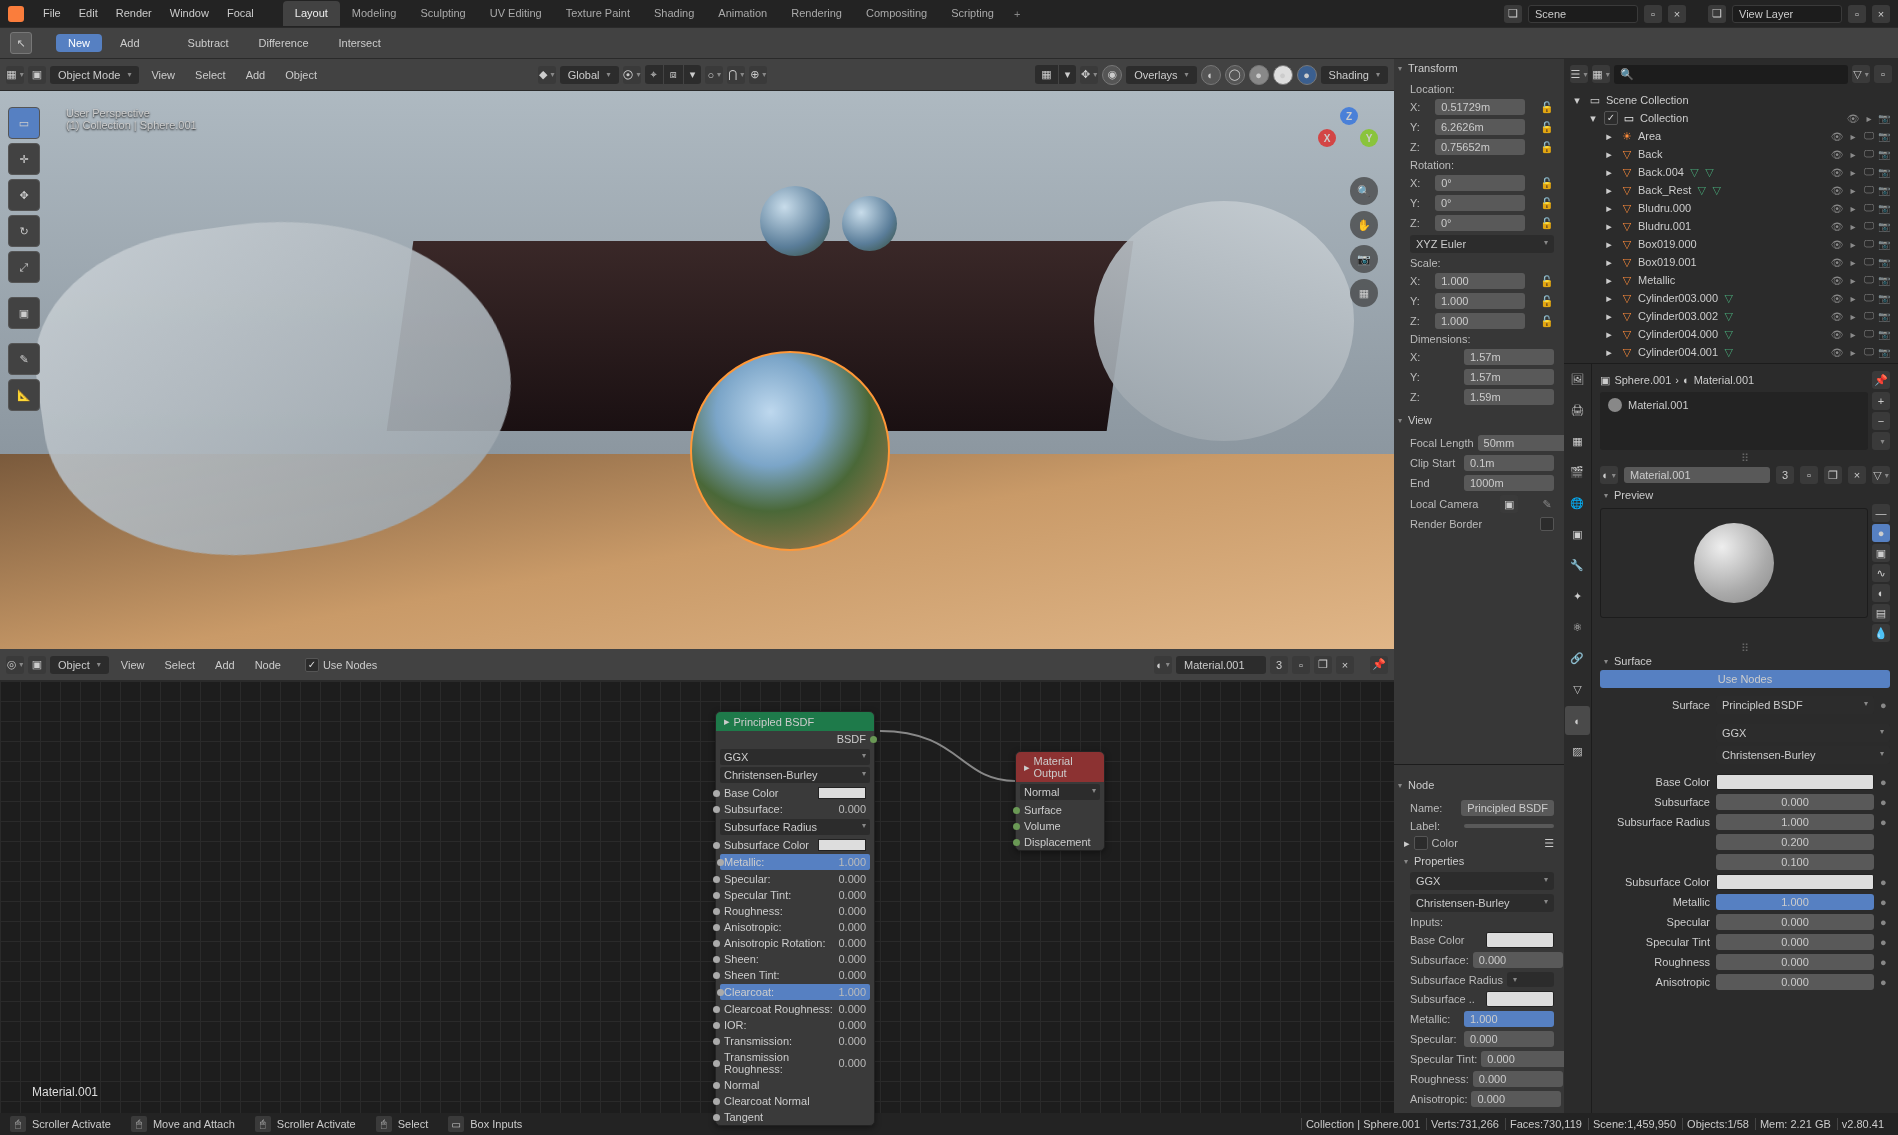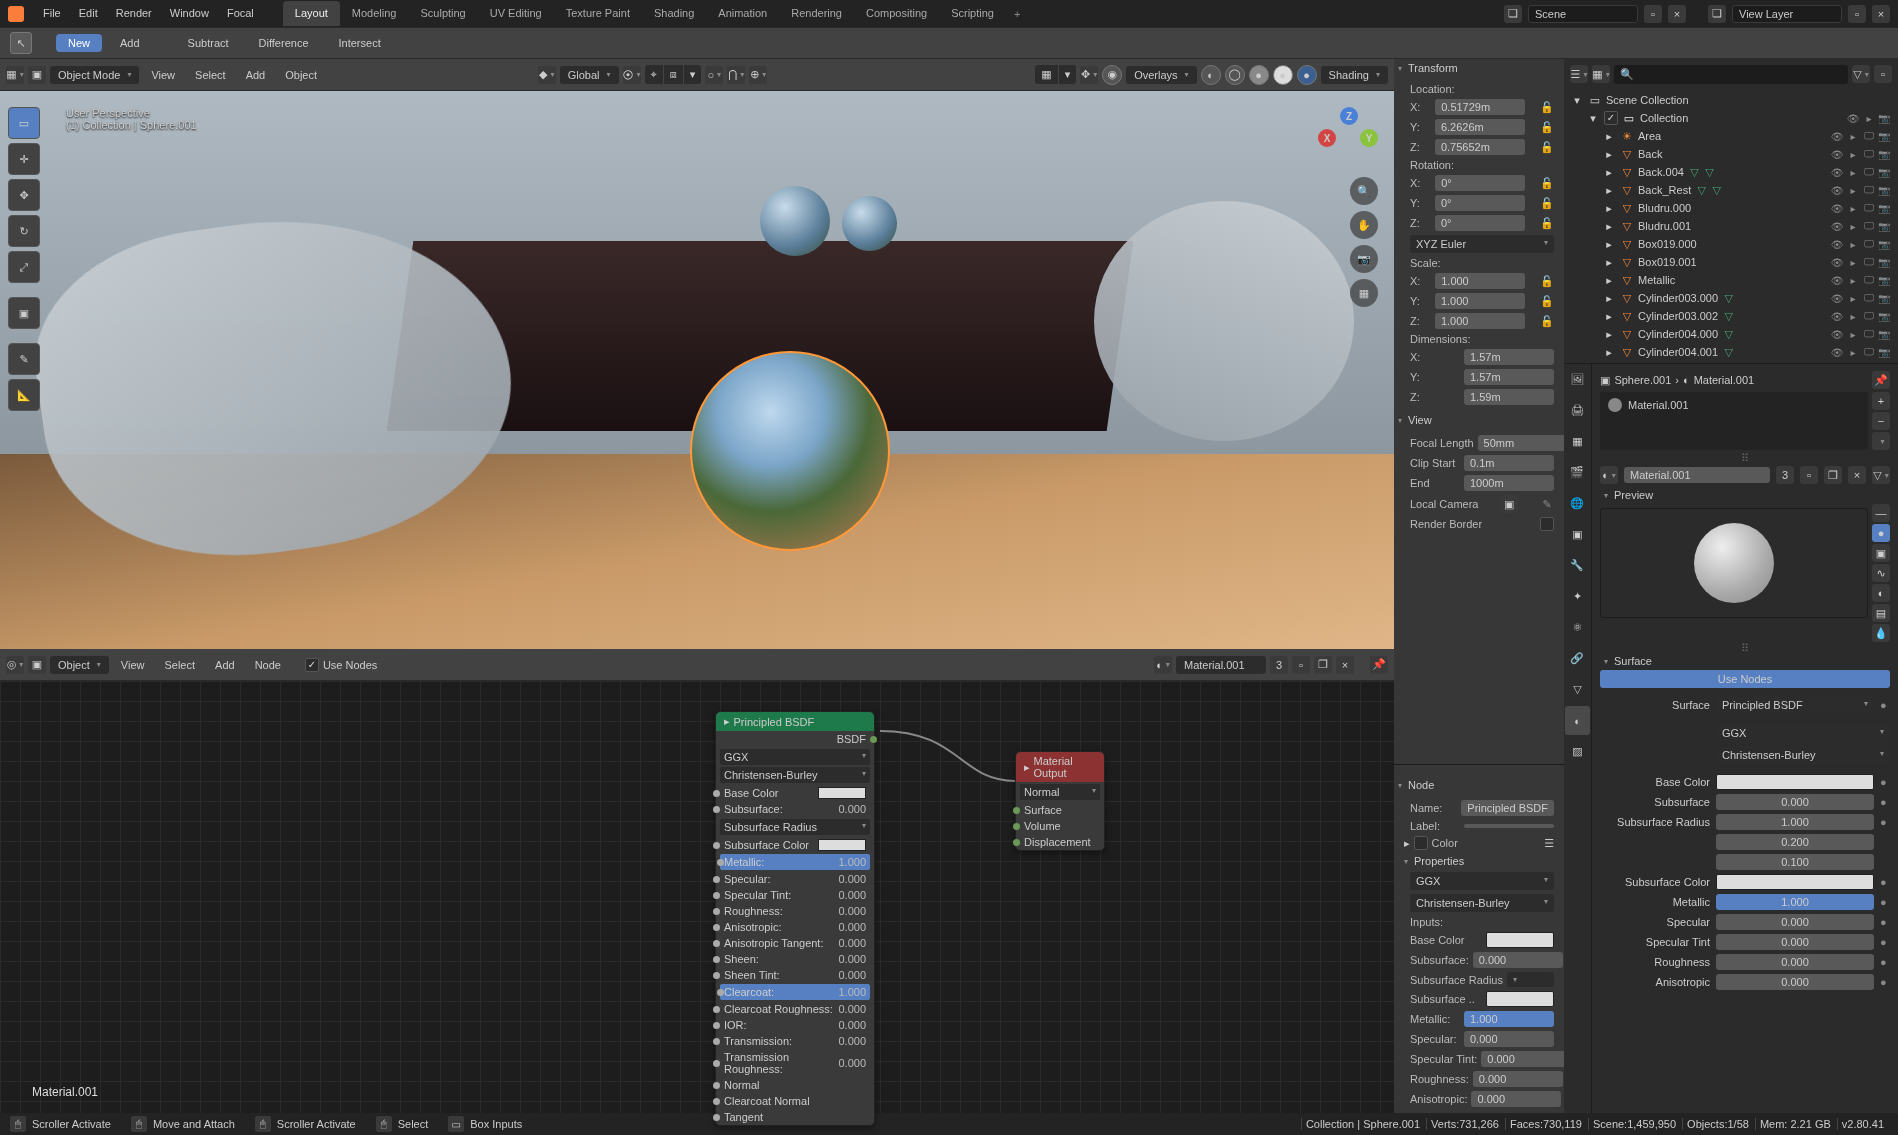--- a/index.html
+++ b/index.html
@@ -344,21 +344,21 @@
               <span>Roughness:</span>
               <span class="val">0.000</span>
               <span class="sock l"></span>
             </div>
             <div class="node-row">
               <span>Anisotropic:</span>
               <span class="val">0.000</span>
               <span class="sock l"></span>
             </div>
             <div class="node-row">
-              <span>Anisotropic Tangent:</span>
+              <span>Anisotropic Rotation:</span>
               <span class="val">0.000</span>
               <span class="sock l"></span>
             </div>
             <div class="node-row">
               <span>Sheen:</span>
               <span class="val">0.000</span>
               <span class="sock l"></span>
             </div>
             <div class="node-row">
               <span>Sheen Tint:</span>

